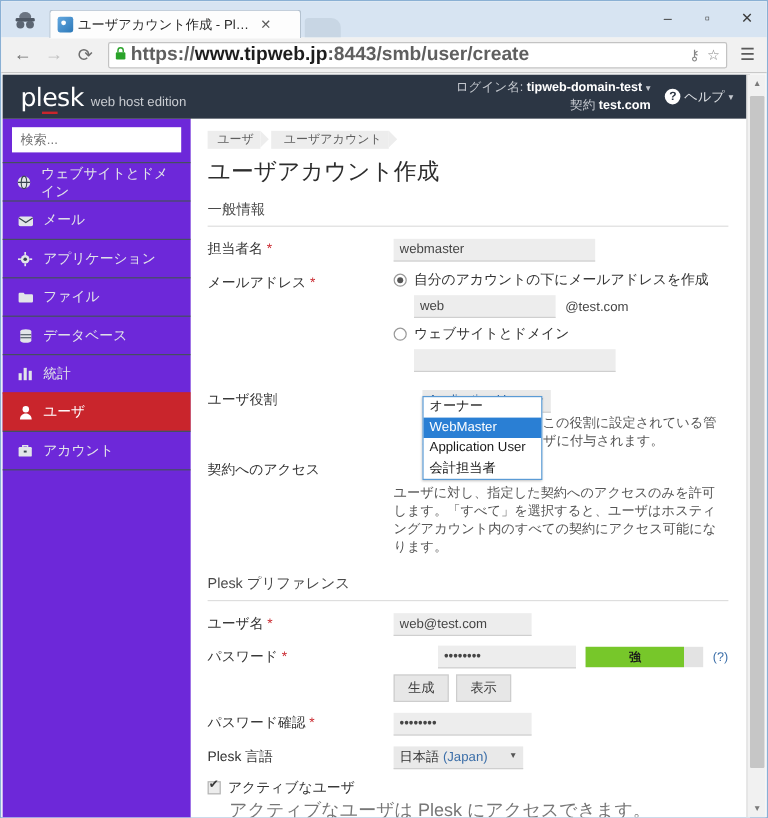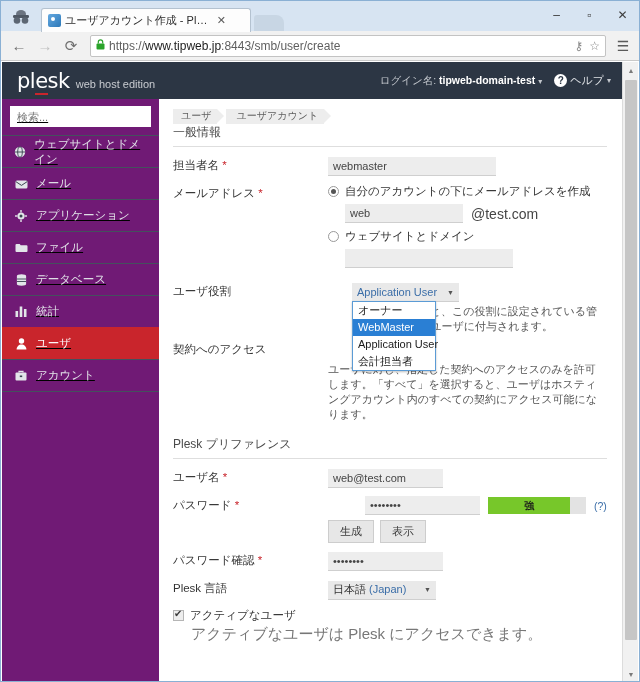--- a/index.html
+++ b/index.html
@@ -101,21 +101,21 @@
     height: 22px;
     background: #ffffff;
     border: 1px solid #c3c3c3;
     border-radius: 2px;
     display: flex; align-items: center;
     padding: 0 5px;
     margin: 0 5px;
     gap: 4px;
   }
   .lock { color: #2aa32a; font-size: 11px; }
-  .urltext { font-size: 12px; color: #5f5f5f; white-space: nowrap; }
+  .urltext { font-size: 16px; color: #5f5f5f; white-space: nowrap; font-weight: bold; }
   .urltext .host { color: #1d1d1d; }
   .omni-icons { margin-left: auto; display: flex; gap: 6px; align-items: center; }
   .omni-icons span { color: #868686; font-size: 12px; cursor: pointer; }
   .menubtn { width: 20px; font-size: 14px; color: #5a5a5a; text-align:center; cursor: pointer; }
 
   
   .page {
     position: absolute;
     left: 1px; top: 61px;
     width: 623px; height: 620px;
@@ -151,23 +151,23 @@
   .help-circle {
     width: 13px; height: 13px; border-radius: 50%;
     background: #ffffff; color: #2c3644;
     font-size: 10px; font-weight: bold;
     display: flex; align-items: center; justify-content: center;
   }
 
   .body-area { display: flex; height: 583px; }
   .sidebar {
     width: 157px;
-    background: #701a75;
+    background: #6d28d9;
     flex: 0 0 157px;
-    display: flex; flex-direction: column; text-decoration: underline;
+    display: flex; flex-direction: column;
   }
   .search-row { padding: 7px 8px 8px 8px; }
   .search-box {
     height: 21px;
     background: #ffffff;
     display: flex; align-items: center;
     padding: 0 5px;
   }
   .search-box input {
     border: none; outline: none;
@@ -268,43 +268,43 @@
     flex: 0 0 11px; position: relative;
     cursor: pointer;
   }
   .radio.on::after {
     content: ""; position: absolute;
     left: 2px; top: 2px; width: 5px; height: 5px;
     border-radius: 50%; background: #555;
   }
   .radio-label { font-size: 11.5px; color: #333; }
   .indent { margin-left: 17px; display: flex; align-items: center; gap: 8px; margin-bottom: 6px; }
-  .domain-suffix { font-size: 14px; color: #454545; }
+  .domain-suffix { font-size: 11px; color: #454545; }
 
   .select {
     background: #e9e9e9;
     border: none;
     border-bottom: 1px solid #cfcfcf;
     height: 19px;
     min-width: 92px;
     display: inline-flex; align-items: center;
     justify-content: space-between;
     padding: 0 5px;
     font-size: 11px; color: #3b6ea8;
     cursor: pointer;
     gap: 10px;
   }
   .select .arrow { font-size: 7px; color: #555; }
   .select.lang { color: #333; }
   .select.lang .sub { color: #3b6ea8; }
 
   .dropdown {
     position: absolute;
-    left: 0; top: 19px;
-    width: 84px;
+    left: 0; top: 6px;
+    width: 100px;
     background: #ffffff;
     border: 1px solid #5b9bd5;
     z-index: 50;
     box-shadow: 0 1px 2px rgba(0,0,0,0.25);
   }
   .dd-item {
     font-size: 11px;
     padding: 1px 5px;
     color: #1a1a1a;
     white-space: nowrap;
@@ -440,20 +440,24 @@
         <span class="logo"><span>pl</span><span class="ul">e</span><span>sk</span></span>
         <span class="logo-sub">web host edition</span>
       </div>
       <div class="header-right">
         <div class="login-block">
           <div class="login-line">
             <span>ログイン名:</span>
             <b>tipweb-domain-test</b>
             <span class="caret">▾</span>
           </div>
+          <div class="login-line">
+            <span>契約</span>
+            <b>test.com</b>
+          </div>
         </div>
         <div class="help-block">
           <span class="help-circle">?</span>
           <span>ヘルプ</span>
           <span class="caret">▾</span>
         </div>
       </div>
     </div>
 
     <div class="body-area">
@@ -556,20 +560,21 @@
         <div class="sidebar-fill"></div>
       </div>
 
       <div class="content">
 
         <div class="breadcrumb">
           <div class="crumb">ユーザ</div>
           <div class="crumb">ユーザアカウント</div>
         </div>
 
+        <h1 class="page-title">ユーザアカウント作成</h1>
 
         <div class="section-head">一般情報</div>
 
         <div class="form-row">
           <div class="form-label">
             <span>担当者名</span> <span class="req">*</span>
           </div>
           <div class="form-field">
             <input class="txt wide" value="webmaster" style="">
           </div>

